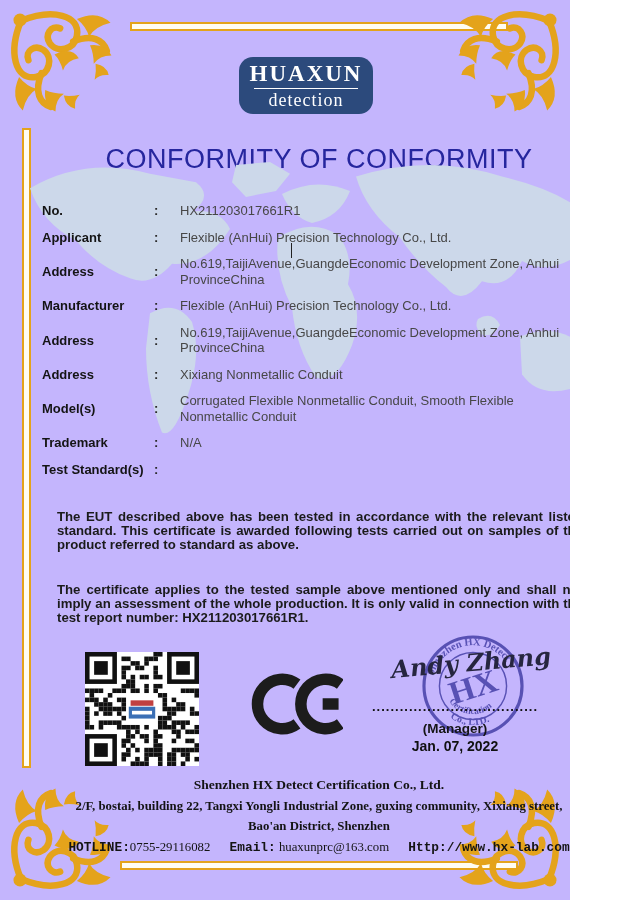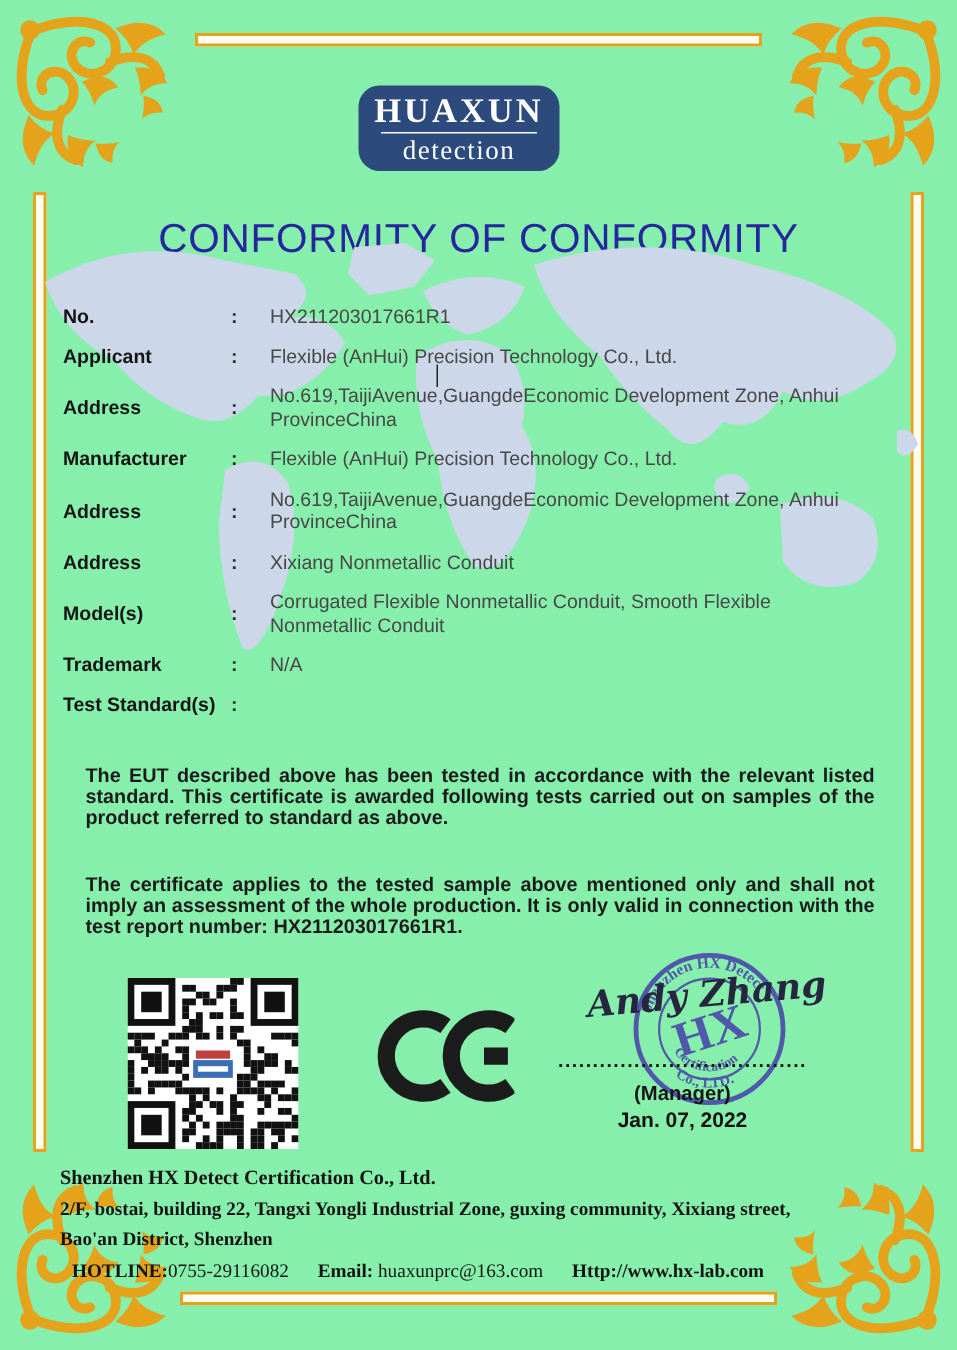--- a/index.html
+++ b/index.html
@@ -1,16 +1,16 @@
 <!DOCTYPE html>
 <html><head>
 <meta charset="utf-8">
 <style>
   html,body{margin:0;padding:0;background:#fff;}
-  .page{position:relative;width:638px;height:900px;background:#86efac;overflow:hidden;
+  .page{position:relative;width:570px;height:900px;background:#c4b5fd;overflow:hidden;
         font-family:"Liberation Sans",sans-serif;}
   
   .bar{position:absolute;background:#fffdf2;border:2px solid #e4a31b;box-sizing:border-box;}
   .bar.top{left:130px;top:22px;width:378px;height:9px;}
   .bar.bottom{left:120px;top:861px;width:398px;height:9px;}
   .bar.left{left:22px;top:128px;width:9px;height:640px;}
   .bar.right{left:607px;top:128px;width:9px;height:640px;}
   .corner{position:absolute;width:112px;height:112px;}
   .corner.tl{left:6px;top:6px;}
   .corner.tr{right:6px;top:6px;transform:scaleX(-1);}
@@ -47,27 +47,27 @@
              font-family:"DejaVu Serif",serif;font-style:italic;font-weight:bold;
              font-size:24px;color:#26263f;transform:rotate(-5deg);}
   .dotline{position:absolute;left:366px;top:699px;width:178px;text-align:center;z-index:3;
            font-size:13px;font-weight:bold;color:#111;letter-spacing:1px;overflow:hidden;
            white-space:nowrap;}
   .manager{position:absolute;left:366px;top:721px;width:178px;text-align:center;z-index:3;
            font-size:13.5px;font-weight:bold;color:#151515;}
   .sigdate{position:absolute;left:366px;top:738px;width:178px;text-align:center;z-index:3;
            font-size:14px;font-weight:bold;color:#111;}
   
-  .footer{position:absolute;left:40px;top:777px;width:558px;text-align:left;z-index:2;
+  .footer{position:absolute;left:40px;top:777px;width:558px;text-align:center;z-index:2;
           font-family:"Liberation Serif",serif;color:#141414;}
   .footer .f1{font-size:13.5px;font-weight:bold;margin-bottom:6px;}
   .footer .f2{font-size:12.8px;font-weight:bold;margin-bottom:5px;}
   .footer .f3{font-size:12.8px;font-weight:bold;margin-bottom:6px;}
   .footer .f4{font-size:12.8px;}
-  .footer .f4 b{font-weight:bold;}
+  .footer .f4 b{font-weight:bold;font-family:Liberation Mono, monospace;}
   .footer .seg{margin:0 8px;}
 </style>
 </head>
 <body>
 
 <div class="page">
 
   <svg width="0" height="0" style="position:absolute">
     <defs>
       <symbol id="flourish" viewBox="0 0 120 120">

